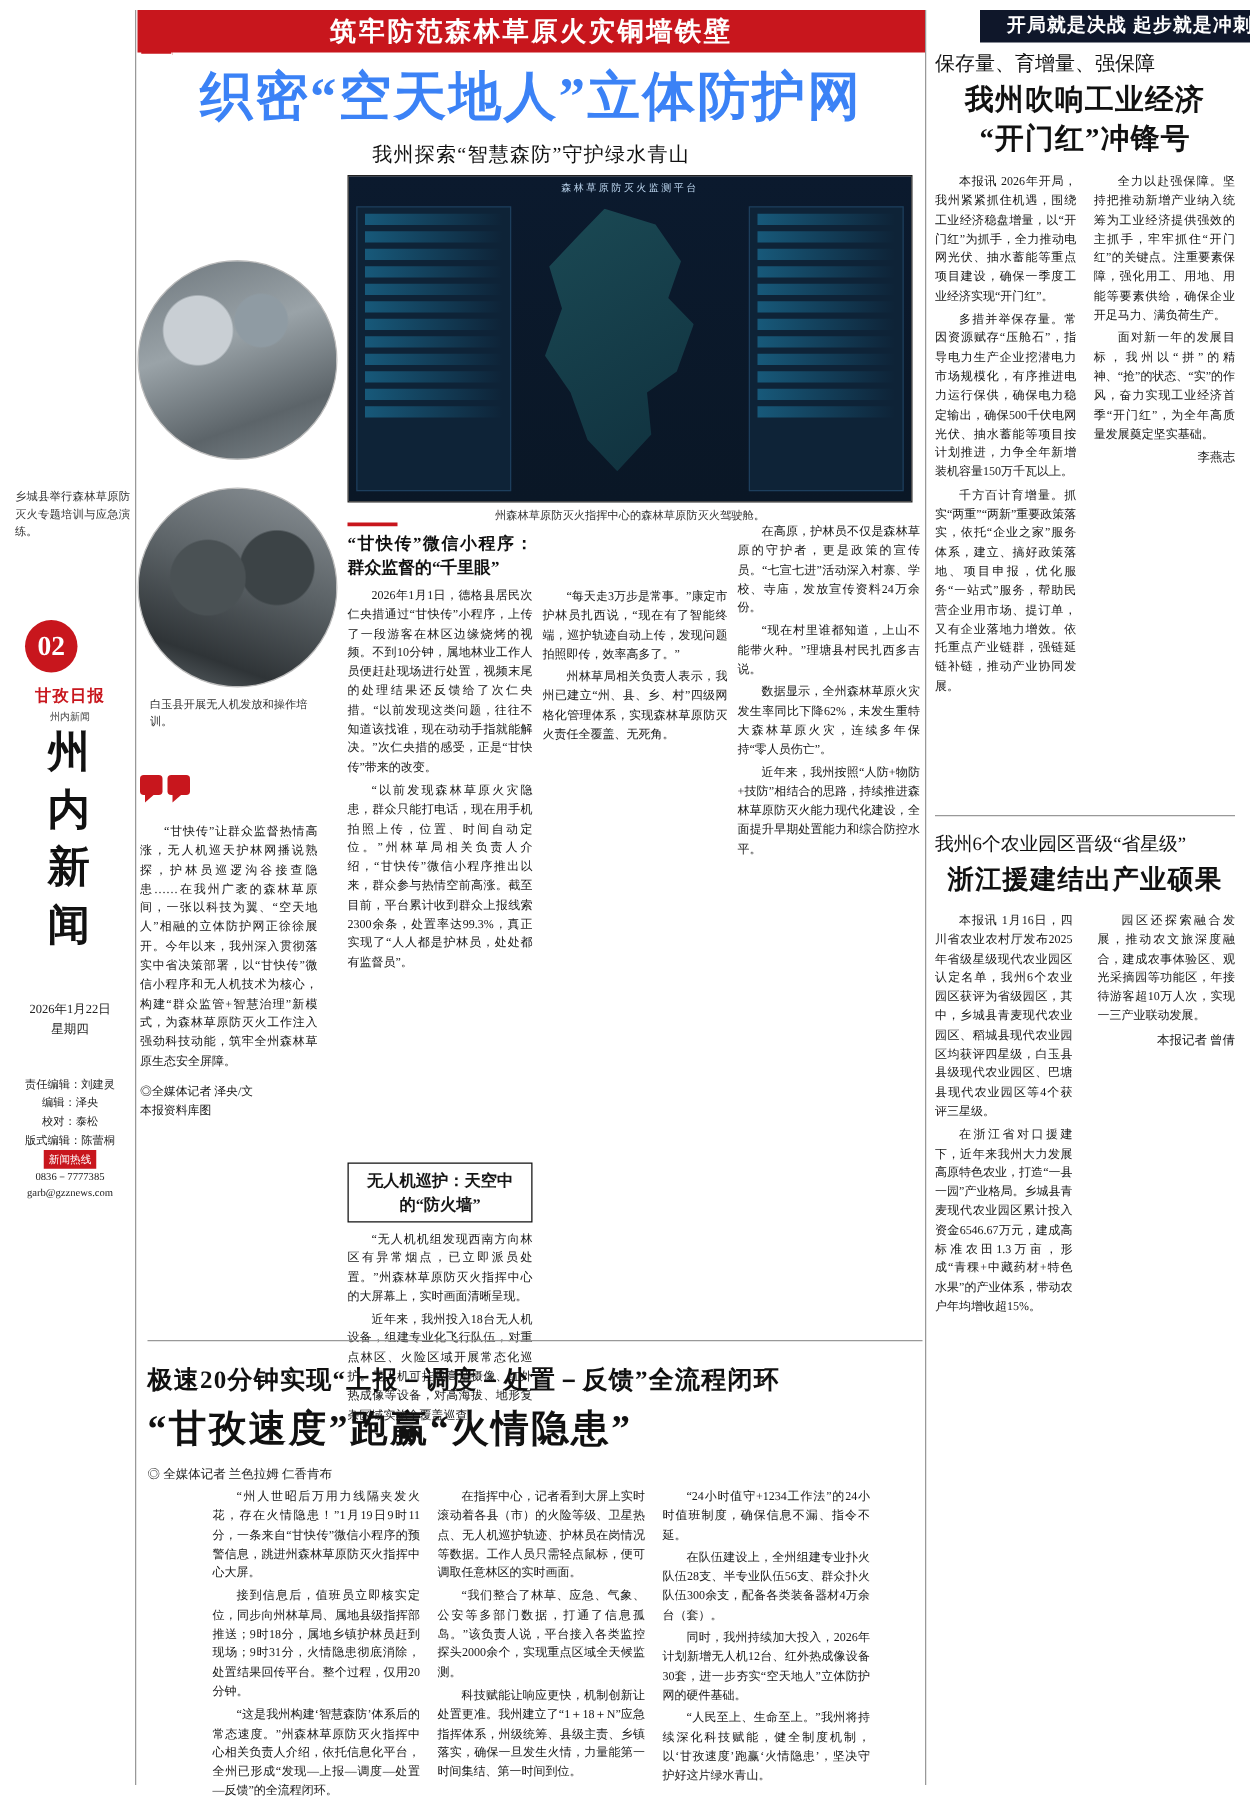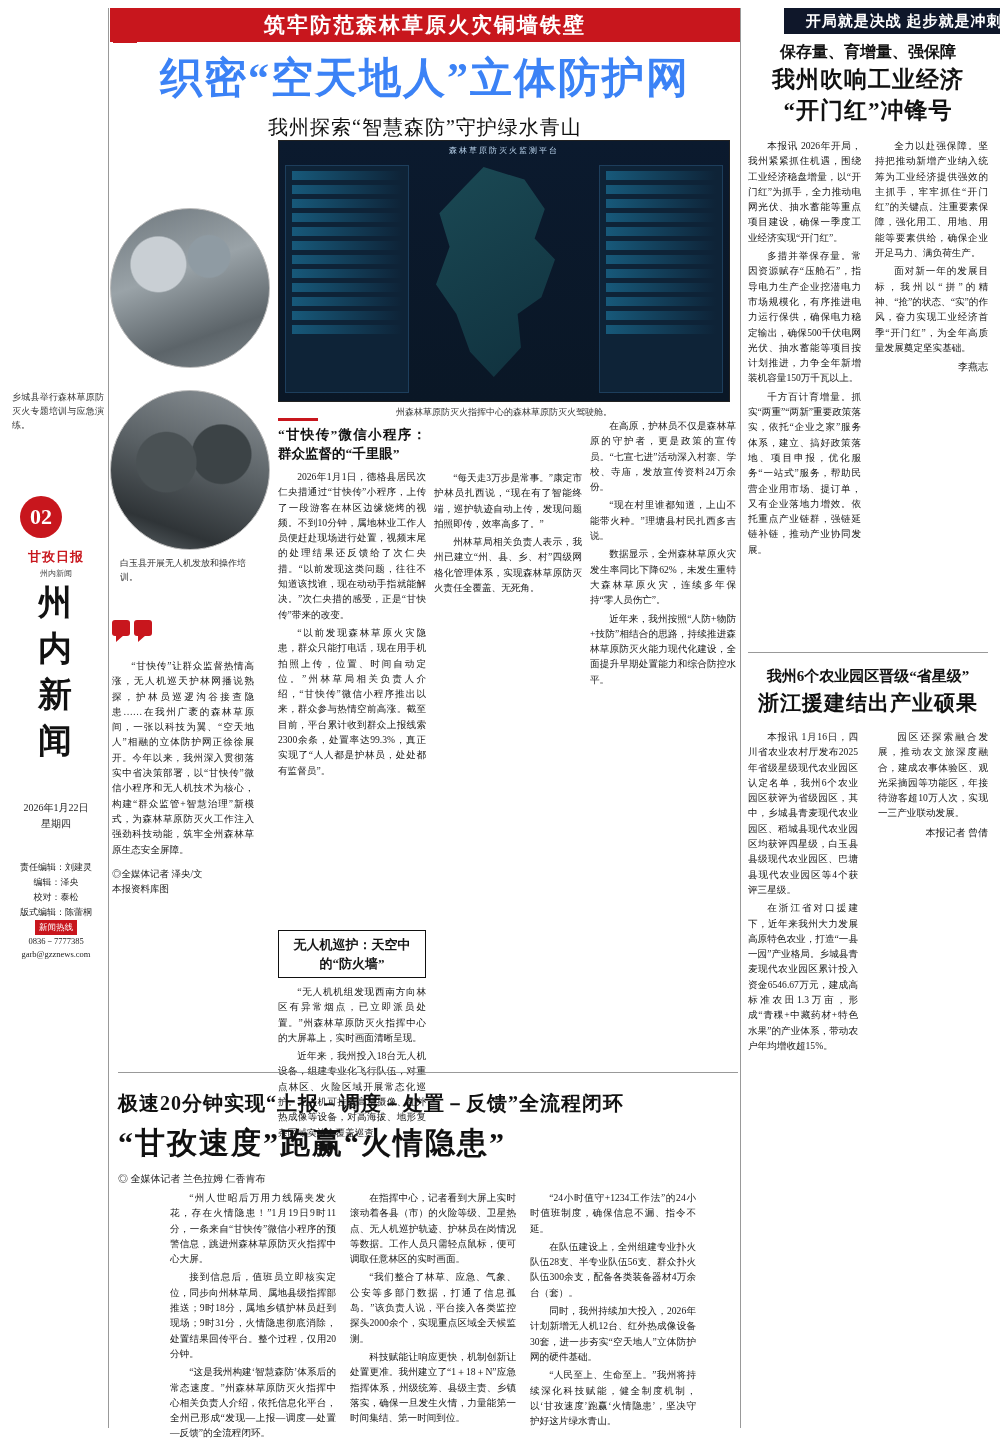--- a/index.html
+++ b/index.html
@@ -68,40 +68,40 @@
      background:linear-gradient(150deg,#1b4a55,#0f2f3c);clip-path:polygon(38% 0%,62% 6%,74% 20%,68% 34%,80% 44%,72% 62%,58% 70%,60% 86%,44% 100%,30% 88%,22% 70%,10% 56%,18% 38%,12% 22%,26% 10%);
      box-shadow:0 0 18px #2ea8c9;}
   .pm-panelL{position:absolute;left:6px;top:24px;width:124px;height:228px;background:#0e2337;border:1px solid #1d3e5c;}
   .pm-panelR{position:absolute;right:6px;top:24px;width:124px;height:228px;background:#0e2337;border:1px solid #1d3e5c;}
   .pm-row{height:9px;margin:5px 6px;background:linear-gradient(90deg,#17597a,#0e2337);}
   .photo-caption { position:absolute; left:278px; top:406px; width:452px; font-size:9px; color:#333; text-align:center;}
 
   
   .headline { position:absolute; left:120px; top:52px; width:610px; text-align:center; }
   .headline .h1 { font-size:42px; font-weight:bold; letter-spacing:2px; color:#3b82f6; line-height:52px;}
-  .headline .h2 { font-size:20px; color:#111; margin-top:10px; letter-spacing:1px;}
+  .headline .h2 { font-size:16px; color:#111; margin-top:10px; letter-spacing:1px;}
 
   
   .col { position:absolute; font-size:9.6px; line-height:15.3px; color:#161616; text-align:justify;
      font-family:"Liberation Serif", serif; }
   .col p { margin:0 0 3px 0; text-indent:2em; }
 
   .subhead { font-size:13.5px; font-weight:bold; line-height:19px; color:#111; }
   .redrule { height:3px; background:#c8161d; width:40px; margin-bottom:4px;}
   .boxhead { border:1px solid #111; padding:4px 5px; font-size:13px; font-weight:bold; line-height:19px; text-align:center;}
 
   
   .feature { position:absolute; left:118px; top:1090px; width:620px; text-align:left;}
   .feature .f1 { font-size:20px; font-weight:bold; letter-spacing:1px; }
   .feature .f2 { font-size:30px; font-weight:bold; margin-top:6px; letter-spacing:2px;}
   .feature .f3 { font-size:10px; margin-top:8px; color:#222;}
 
   
   .rightcol { position:absolute; left:748px; top:40px; width:240px; }
-  .rc-h1 { font-size:16px; text-align:center; font-weight:bold; line-height:24px;}
+  .rc-h1 { font-size:16px; font-weight:normal; line-height:24px;}
   .rc-h2 { font-size:23px; text-align:center; font-weight:bold; line-height:31px; letter-spacing:1px;}
   .rc-sign { text-align:right; font-size:10px; margin-top:4px;}
 
   .sep-v { position:absolute; width:1px; background:#999; }
   .sep-h { position:absolute; height:1px; background:#999; }
 
   .quotemark { position:absolute; left:112px; top:620px; width:44px; height:26px;}
   .qm1,.qm2{position:absolute;top:0;width:18px;height:16px;background:#c8161d;border-radius:3px;}
   .qm1{left:0;} .qm2{left:22px;}
   .qm1:after,.qm2:after{content:"";position:absolute;left:4px;bottom:-6px;border-top:7px solid #c8161d;border-right:8px solid transparent;}

